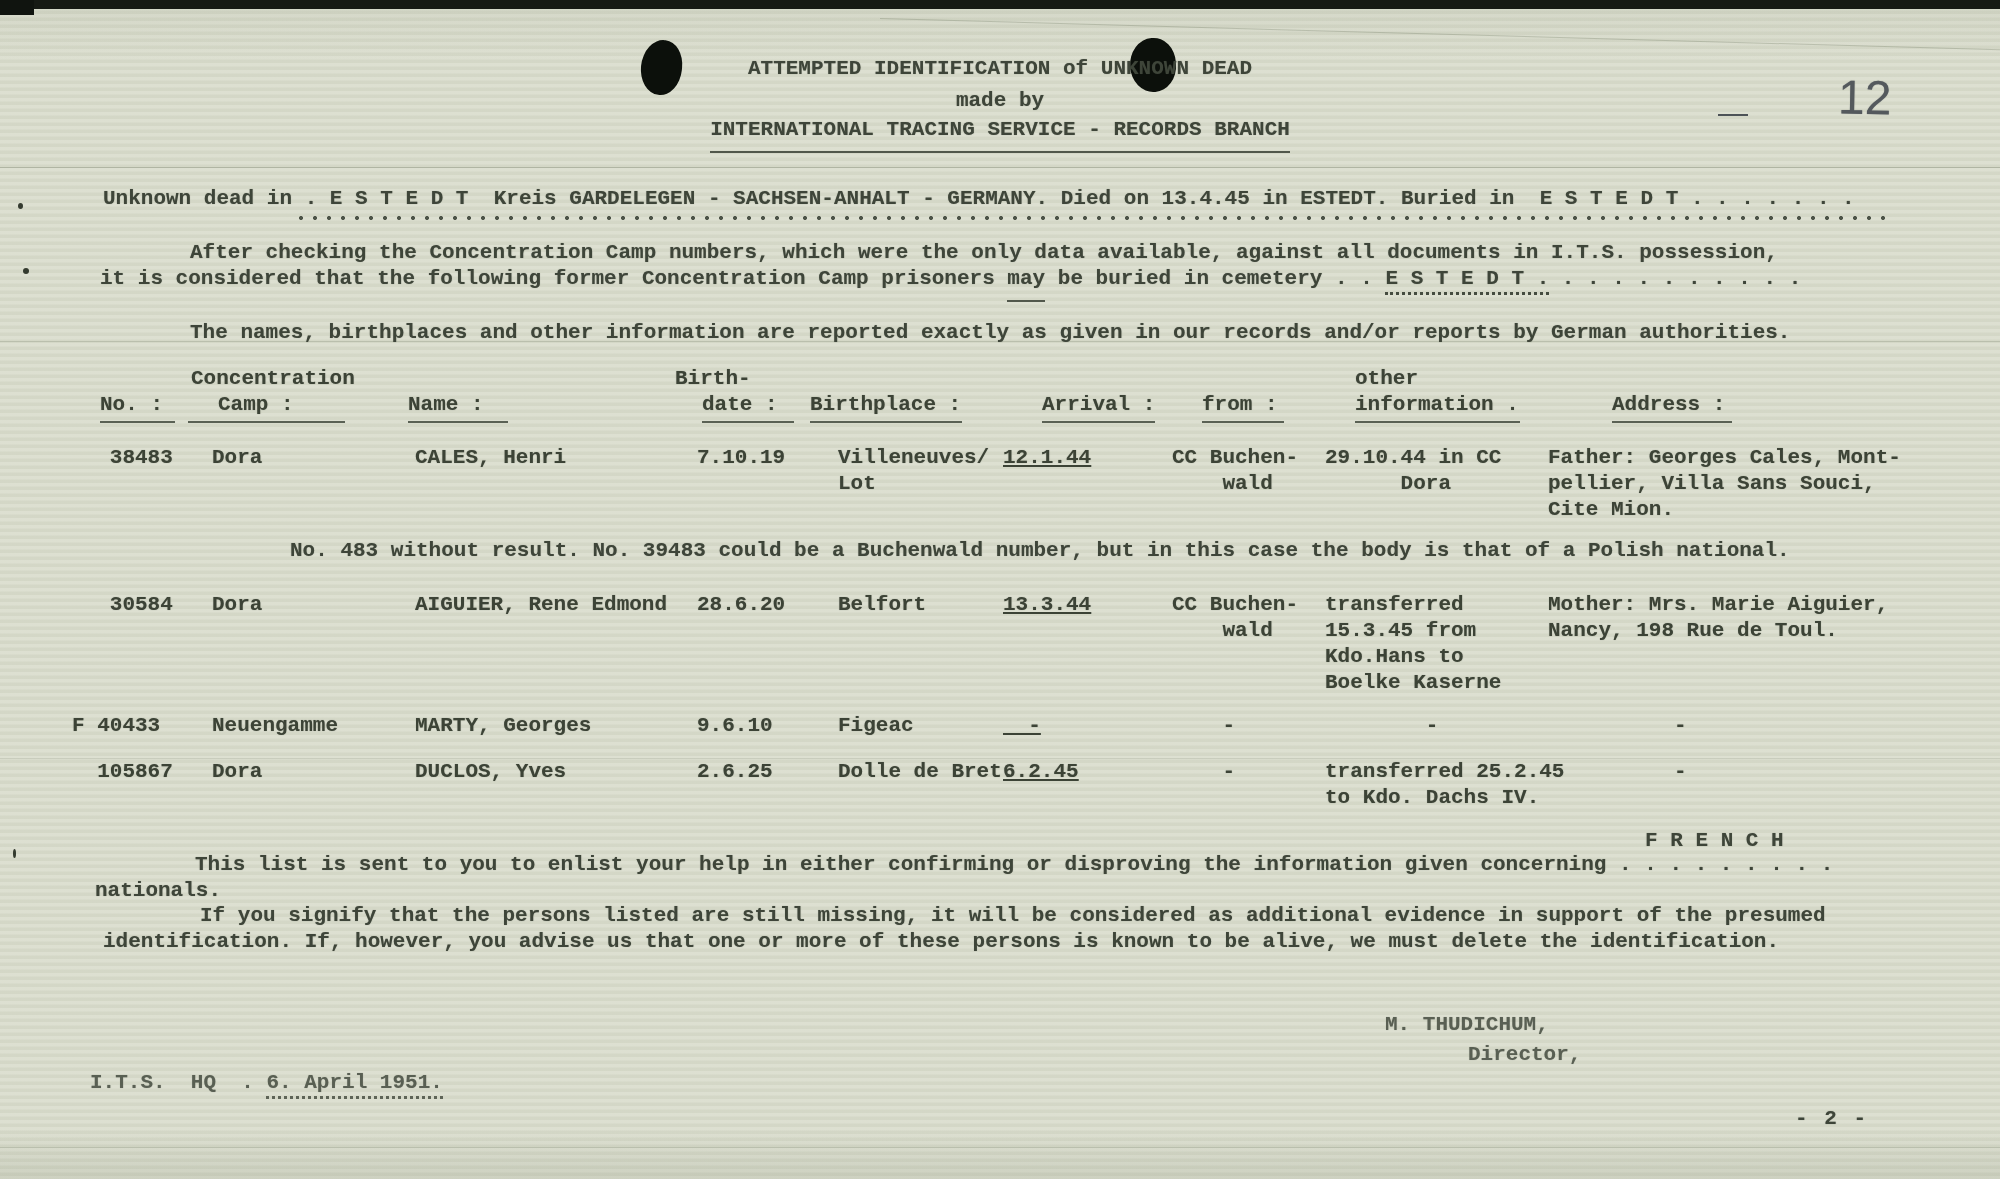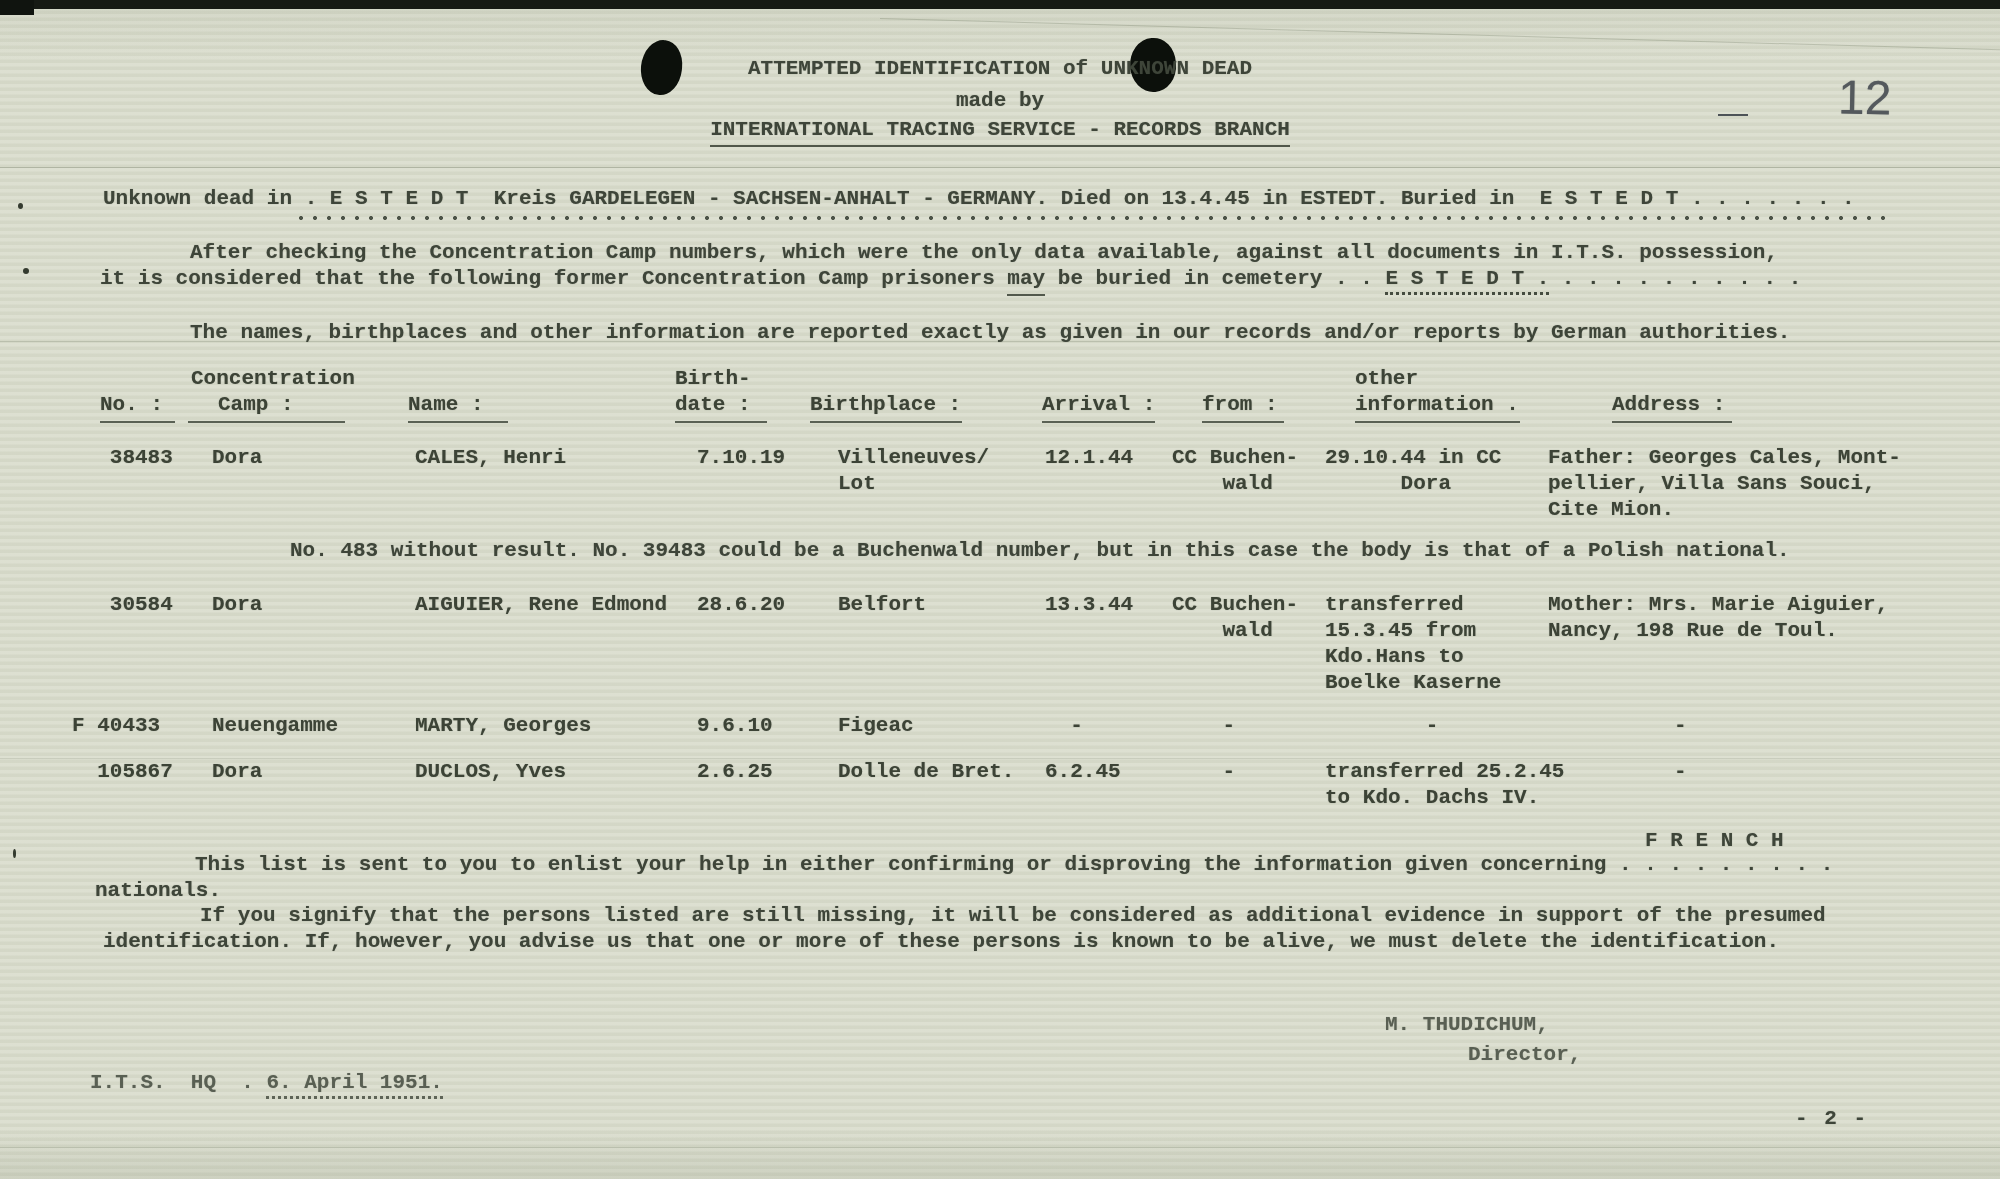--- a/index.html
+++ b/index.html
@@ -20,21 +20,21 @@
     position:absolute;
     font-size:21px;
     line-height:26px;
     font-weight:bold;
     white-space:pre;
     color:#3e4539;
     text-shadow:0 0 1px rgba(62,69,57,0.45);
   }
   .faded{opacity:0.82;}
   .center-row{left:0;width:100%;text-align:center;}
-  .u-solid{border-bottom:2px solid rgba(58,65,53,0.85);padding-bottom:4px;}
+  .u-solid{border-bottom:2px solid rgba(58,65,53,0.85);padding-bottom:10px;}
   .u-dot{border-bottom:3px dotted rgba(52,60,48,0.9);padding-bottom:2px;}
   .dotline{
     position:absolute;height:6px;
     background-image:radial-gradient(circle at 3px 3px, rgba(52,60,48,0.85) 1.7px, rgba(0,0,0,0) 2.3px);
     background-size:14px 6px;background-repeat:repeat-x;
   }
   
   .top-strip{position:absolute;left:0;top:0;width:100%;height:9px;background:#161a14;}
   .top-strip-left{position:absolute;left:0;top:0;width:34px;height:15px;background:#10140f;}
   .punch{position:absolute;background:#0c100b;border-radius:52% 48% 50% 50%;}
@@ -47,29 +47,29 @@
     position:absolute;left:1838px;top:70px;
     font-family:"Liberation Sans", sans-serif;
     font-size:48px;color:#54595d;font-weight:normal;
     transform:rotate(1deg);text-shadow:0 0 1px rgba(84,89,93,0.5);
   }
   .stamp-dash{position:absolute;left:1718px;top:96px;font-size:30px;color:#4d5357;font-family:"Liberation Sans", sans-serif;}
   
   .row{position:absolute;left:0;width:100%;height:0;}
   .cell{position:absolute;top:0;font-size:21px;line-height:26px;font-weight:bold;white-space:pre;text-shadow:0 0 1px rgba(62,69,57,0.45);}
   .c-no{left:72px;}  .c-camp{left:212px;} .c-name{left:415px;} .c-bd{left:697px;}
-  .c-bp{left:838px;} .c-ar{left:1045px;}  .c-fr{left:1172px;}  .c-oi{left:1325px;} .c-ad{left:1548px;}
+  .c-bp{left:838px;} .c-ar{left:1003px;text-decoration:underline;}  .c-fr{left:1172px;}  .c-oi{left:1325px;} .c-ad{left:1548px;}
   .th{position:absolute;font-size:21px;line-height:26px;font-weight:bold;white-space:pre;text-shadow:0 0 1px rgba(62,69,57,0.45);}
   .th-u{border-bottom:2px solid rgba(58,65,53,0.8);padding-bottom:3px;}
   .th-no{left:100px;top:392px;min-width:75px;}
   .th-camp1{left:191px;top:366px;}
   .th-camp2{left:188px;top:392px;min-width:157px;text-indent:30px;}
   .th-name{left:408px;top:392px;min-width:100px;}
   .th-birth1{left:675px;top:366px;}
-  .th-birth2{left:675px;top:392px;min-width:92px;}
+  .th-birth2{left:702px;top:392px;min-width:92px;}
   .th-bp{left:810px;top:392px;min-width:152px;}
   .th-ar{left:1042px;top:392px;min-width:112px;text-align:right;}
   .th-fr{left:1202px;top:392px;min-width:82px;}
   .th-oi1{left:1355px;top:366px;}
   .th-oi2{left:1355px;top:392px;min-width:165px;}
   .th-ad{left:1612px;top:392px;min-width:120px;}
   .french-wrap{position:relative;display:inline-block;}
   .french-over{position:absolute;left:26px;top:-24px;white-space:pre;}
 </style>
 </head>

